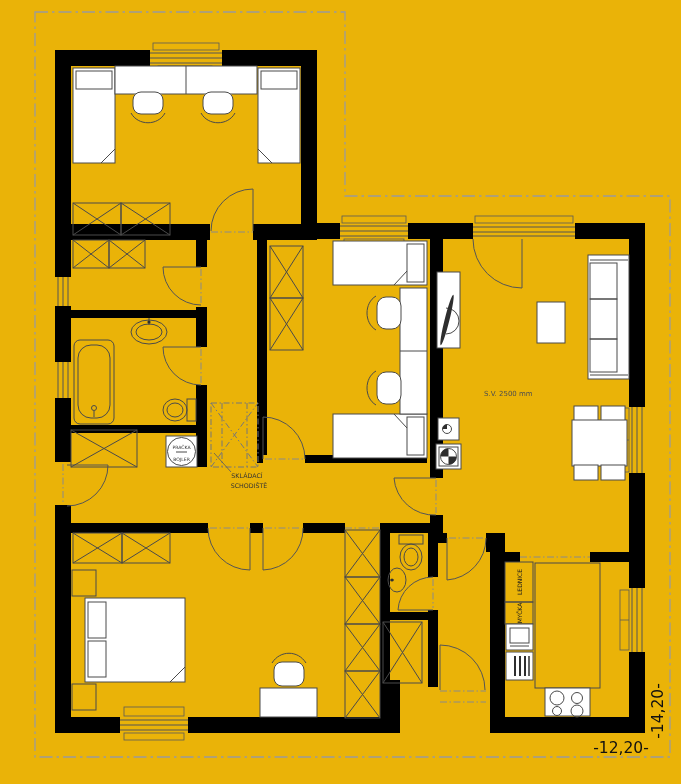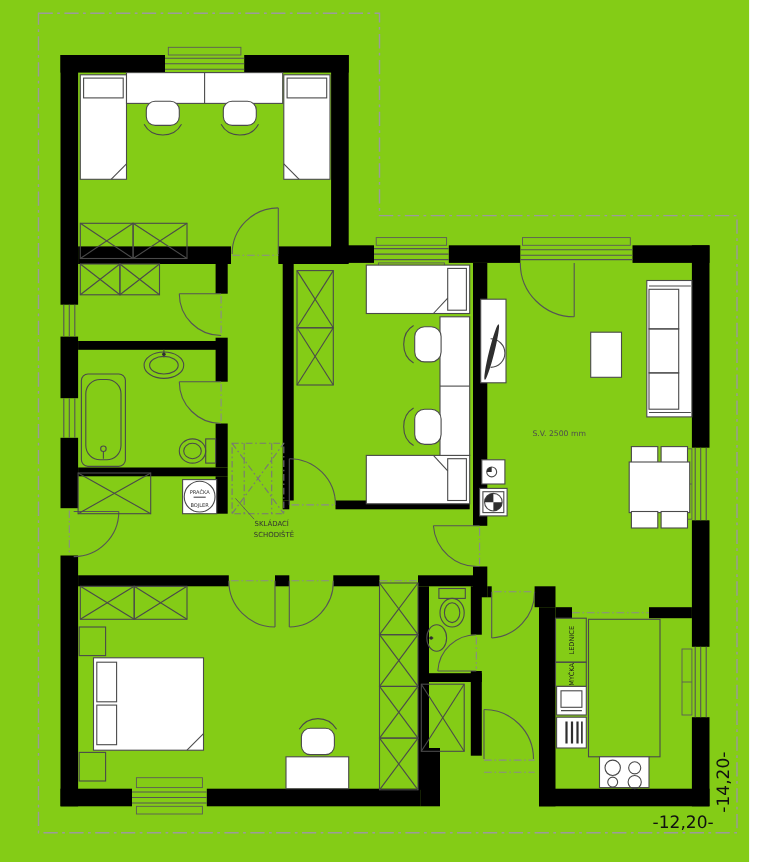--- a/index.html
+++ b/index.html
@@ -1,16 +1,16 @@
 <!DOCTYPE html>
 <html><head>
 <meta charset="utf-8">
 <style>
   html,body{margin:0;padding:0;background:#ffffff;}
-  .stage{width:681px;height:784px;position:relative;background:#84cc16;overflow:hidden;}
+  .stage{width:681px;height:784px;position:relative;background:#eab308;overflow:hidden;}
   svg{display:block;}
   .wall{fill:#000;stroke:none;}
   .furn{fill:#fff;stroke:#4a4a4a;stroke-width:1;}
   .furnNF{fill:none;stroke:#4a4a4a;stroke-width:1;}
   .thin{fill:none;stroke:#5a5a5a;stroke-width:0.8;}
   .gline{stroke:#555;stroke-width:1;fill:none;}
   .door{fill:none;stroke:#555;stroke-width:1;}
   .dash{fill:none;stroke:#8a8a8a;stroke-width:1;stroke-dasharray:7 2.5 1.5 2.5;}
   .dashf{fill:none;stroke:#777;stroke-width:1;stroke-dasharray:6 2.5 1.5 2.5;}
   .bound{fill:none;stroke:#9b9b9b;stroke-width:1.3;stroke-dasharray:13 4 2.5 4;}

